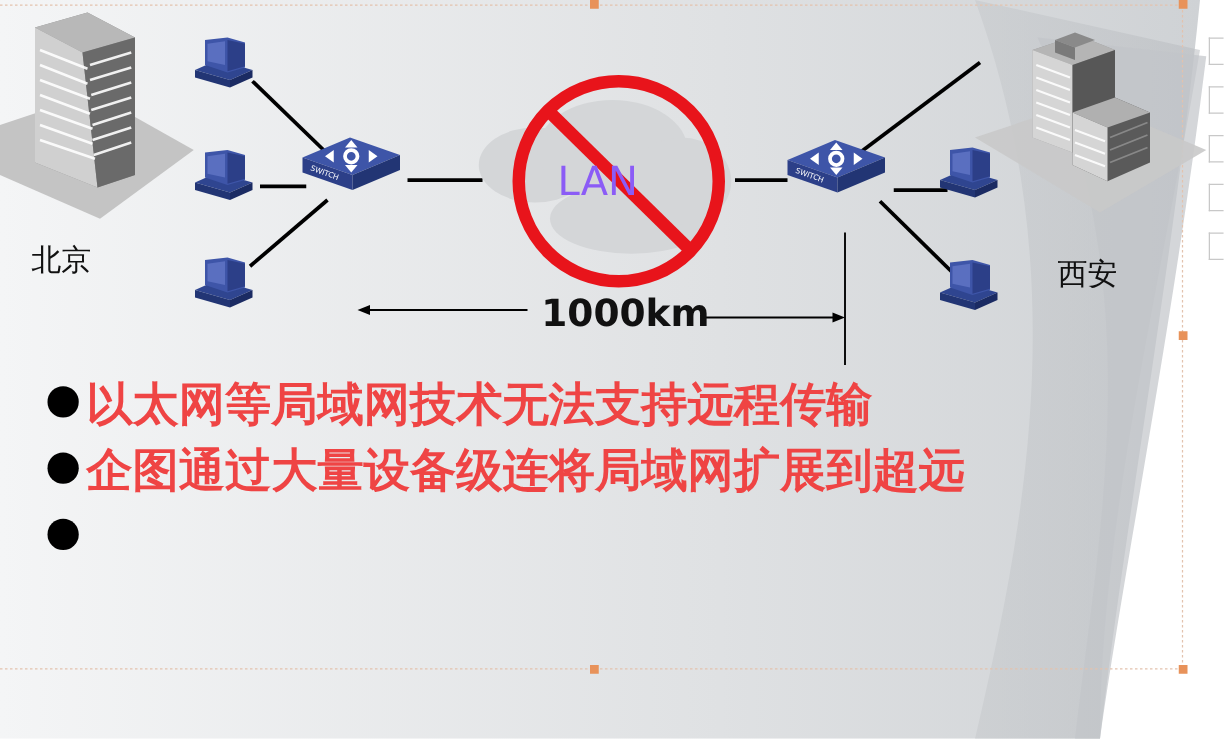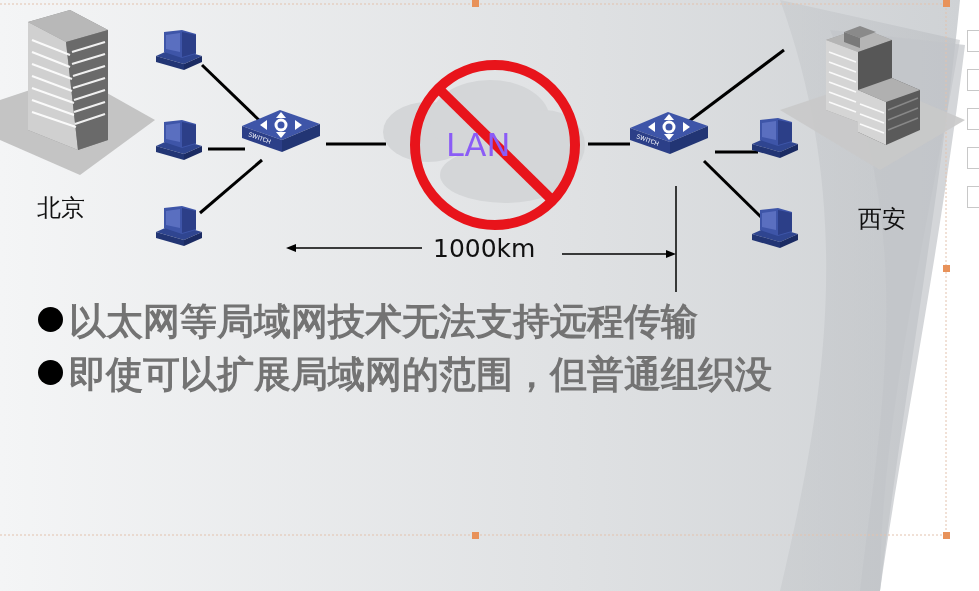--- a/index.html
+++ b/index.html
@@ -1,23 +1,23 @@
 <!DOCTYPE html>
 <html><head>
 <meta charset="utf-8">
 <style>
   html,body{margin:0;padding:0;}
   body{width:979px;height:591px;overflow:hidden;position:relative;background:#ffffff;font-family:"DejaVu Sans","Liberation Sans",sans-serif;}
   .slide-bg{position:absolute;left:0;top:0;width:979px;height:591px;}
   .layer{position:absolute;left:0;top:0;}
   .label{position:absolute;color:#111;font-family:"DejaVu Sans","Liberation Sans",sans-serif;}
-  .city{font-size:24px;margin-left:12px;}
-  .dist{font-size:25px;background:transparent;}
+  .city{font-size:24px;}
+  .dist{font-size:30px;background:transparent;font-weight:bold;}
   .lan{font-size:32px;color:#8b5cf6;}
-  .bullets{position:absolute;left:38px;top:298px;width:900px;font-family:Liberation Mono, monospace;font-weight:bold;font-size:37px;line-height:53px;color:#737373;letter-spacing:0px;}
+  .bullets{position:absolute;left:38px;top:298px;width:900px;font-family:Liberation Serif, serif;font-weight:bold;font-size:37px;line-height:53px;color:#ef4444;letter-spacing:0px;}
   .bullet-line{white-space:nowrap;}
   .dot{display:inline-block;width:25px;height:25px;border-radius:50%;background:#000;margin-right:6px;vertical-align:2px;}
   .handle{position:absolute;width:7px;height:7px;background:#e8925a;}
   .side-tools{position:absolute;left:967px;top:30px;width:12px;}
   .side-tool{width:12px;height:22px;border:1px solid #c8c8c8;border-right:none;background:#fff;margin-bottom:17px;box-sizing:border-box;}
 </style>
 </head>
 <body>
 
 <svg class="slide-bg" width="979" height="591" viewBox="0 0 979 591">
@@ -161,21 +161,22 @@
   </g>
 </svg>
 
 <div class="label lan" style="left:446px;top:126px;">LAN</div>
 <div class="label city" style="left:25px;top:192px;">北京</div>
 <div class="label city" style="left:846px;top:203px;font-family:Liberation Mono, monospace;">西安</div>
 <div class="label dist" style="left:433px;top:234px;">1000km</div>
 
 <div class="bullets">
   <div class="bullet-line"><span class="dot"></span><span>以太网等局域网技术无法支持远程传输</span></div>
-  <div class="bullet-line"><span class="dot"></span><span>即使可以扩展局域网的范围，但普通组织没</span></div>
+  <div class="bullet-line"><span class="dot"></span><span>企图通过大量设备级连将局域网扩展到超远</span></div>
+  <div class="bullet-line"><span class="dot"></span></div>
 </div>
 
 <div class="handle" style="left:472px;top:0px;"></div>
 <div class="handle" style="left:943px;top:0px;"></div>
 <div class="handle" style="left:943px;top:265px;"></div>
 <div class="handle" style="left:943px;top:532px;"></div>
 <div class="handle" style="left:472px;top:532px;"></div>
 
 <div class="side-tools">
   <div class="side-tool"></div>

